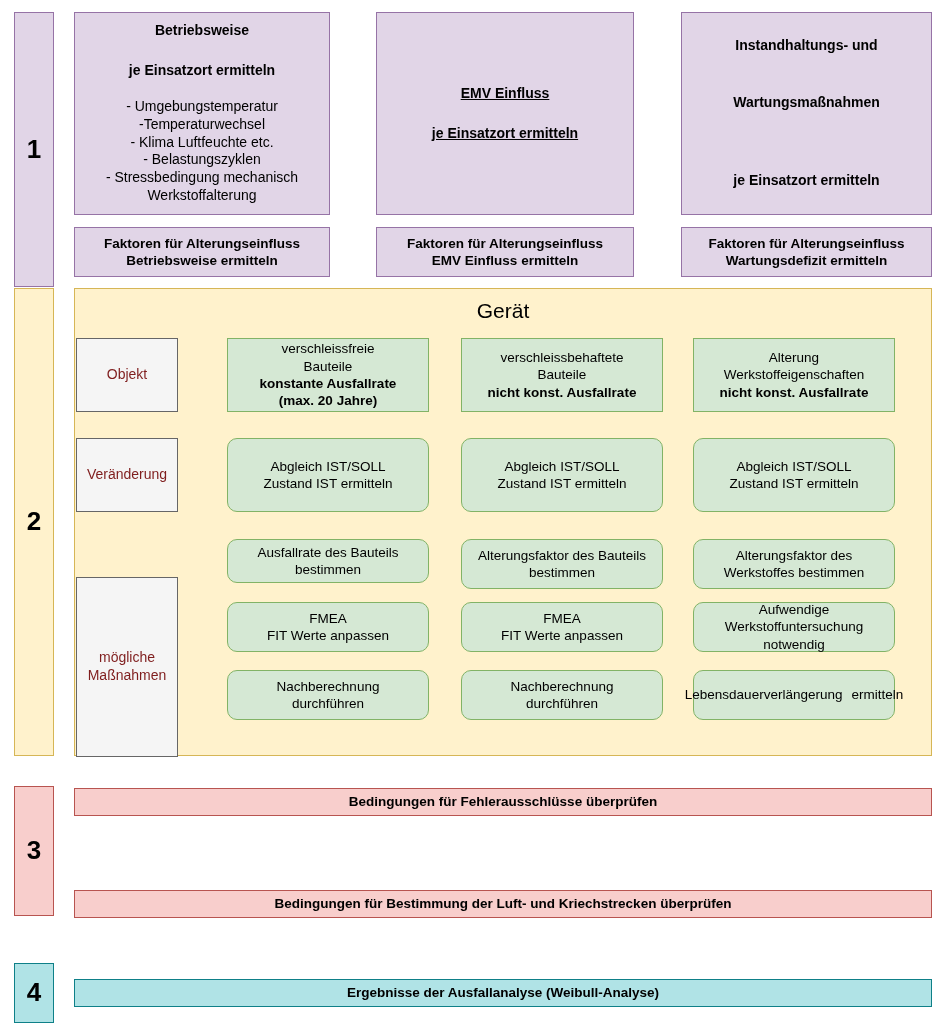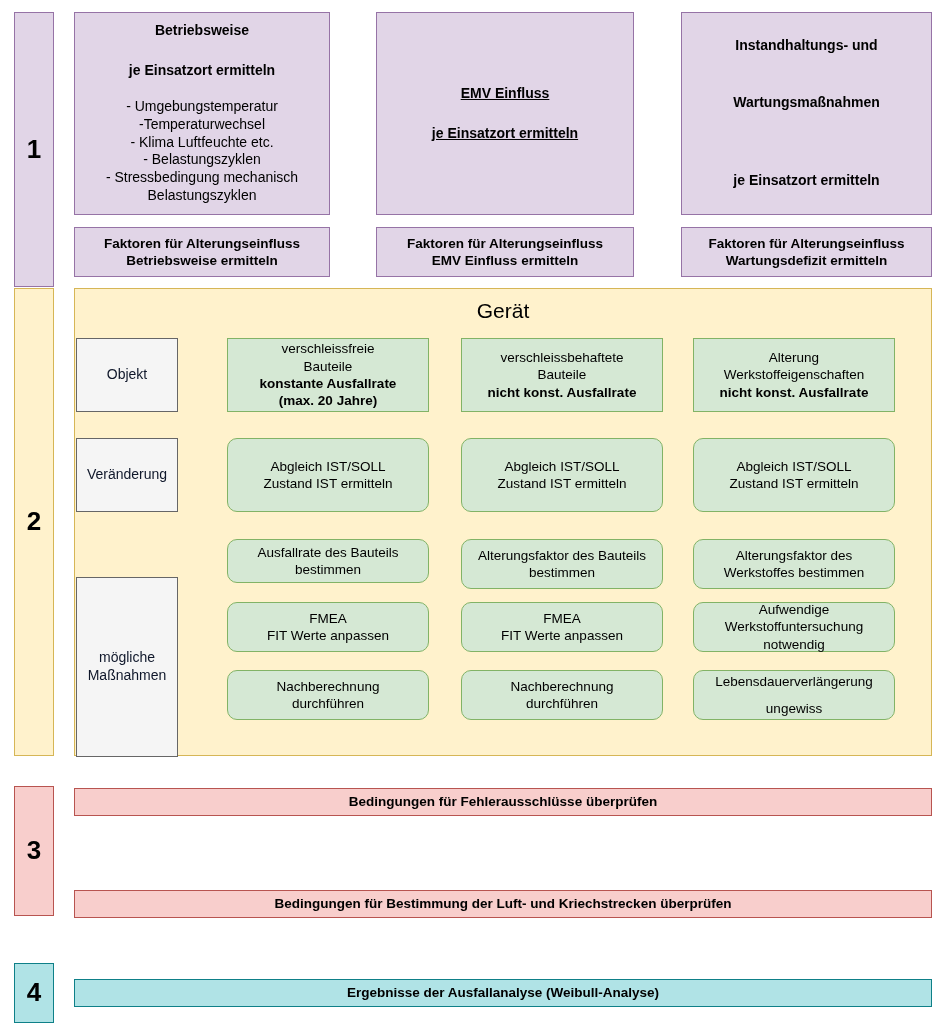--- a/index.html
+++ b/index.html
@@ -65,21 +65,21 @@
     border: 1px solid #d6b656;
   }
   .geraet-title {
     font-size: 21px;
     font-weight: normal;
   }
   .rowlabel {
     background: #f5f5f5;
     border: 1px solid #666666;
     font-size: 14px;
-    color: #0f172a;
+    color: #7f1d1d;
   }
   .green {
     background: #d5e8d4;
     border: 1px solid #82b366;
     font-size: 13.5px;
   }
   .green.rounded { border-radius: 10px; }
   .b { font-weight: bold; }
 
   
@@ -106,21 +106,21 @@
   <div class="box stage-chip stage-1" style="left:14px; top:12px; width:40px; height:275px;">1</div>
 
   <div class="box purple" style="left:74px; top:12px; width:256px; height:203px; flex-direction:column; padding:10px 18px;">
     <span class="txt p-head">Betriebsweise</span>
     <span class="txt p-head" style="margin-top:22px;">je Einsatzort ermitteln</span>
     <span class="txt p-list" style="margin-top:18px;">- Umgebungstemperatur</span>
     <span class="txt p-list">-Temperaturwechsel</span>
     <span class="txt p-list">- Klima Luftfeuchte etc.</span>
     <span class="txt p-list">- Belastungszyklen</span>
     <span class="txt p-list">- Stressbedingung mechanisch</span>
-    <span class="txt p-list">Belastungszyklen</span>
+    <span class="txt p-list">Werkstoffalterung</span>
   </div>
 
   <div class="box purple" style="left:376px; top:12px; width:258px; height:203px; flex-direction:column;text-decoration:underline;">
     <span class="txt p-head">EMV Einfluss</span>
     <span class="txt p-head" style="margin-top:22px;">je Einsatzort ermitteln</span>
   </div>
 
   <div class="box purple" style="left:681px; top:12px; width:251px; height:203px; flex-direction:column;gap:39px;">
     <span class="txt p-head">Instandhaltungs- und</span>
     <span class="txt p-head">Wartungsmaßnahmen</span>
@@ -213,23 +213,23 @@
   </div>
 
   <div class="box green rounded" style="left:227px; top:670px; width:202px; height:50px; flex-direction:column;">
     <span class="txt">Nachberechnung</span>
     <span class="txt">durchführen</span>
   </div>
   <div class="box green rounded" style="left:461px; top:670px; width:202px; height:50px; flex-direction:column;">
     <span class="txt">Nachberechnung</span>
     <span class="txt">durchführen</span>
   </div>
-  <div class="box green rounded" style="left:693px; top:670px; width:202px; height:50px; flex-direction:column;gap:9px;">
+  <div class="box green rounded" style="left:693px; top:670px; width:202px; height:50px; flex-direction:row;gap:9px;">
     <span class="txt">Lebensdauerverlängerung</span>
-    <span class="txt">ungewiss</span>
+    <span class="txt">ermitteln</span>
   </div>
 
   <div class="box stage-chip stage-3" style="left:14px; top:786px; width:40px; height:130px;">3</div>
 
   <div class="box pink" style="left:74px; top:788px; width:858px; height:28px;">Bedingungen für Fehlerausschlüsse überprüfen</div>
   <div class="box pink" style="left:74px; top:890px; width:858px; height:28px;">Bedingungen für Bestimmung der Luft- und Kriechstrecken überprüfen</div>
 
   <div class="box stage-chip stage-4" style="left:14px; top:963px; width:40px; height:60px;">4</div>
 
   <div class="box cyan" style="left:74px; top:979px; width:858px; height:28px;">Ergebnisse der Ausfallanalyse (Weibull-Analyse)</div>

